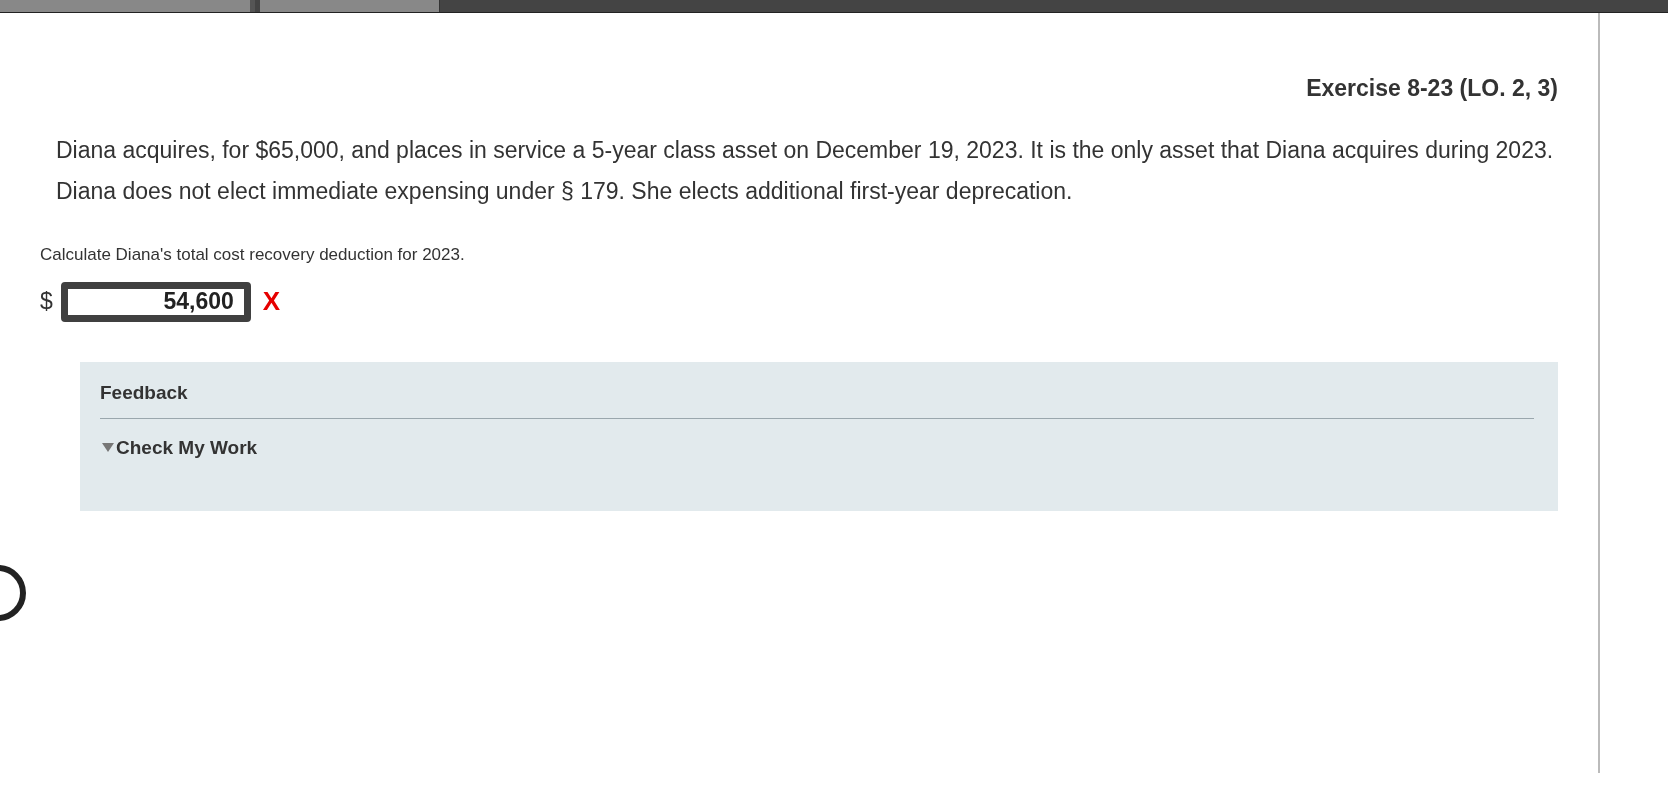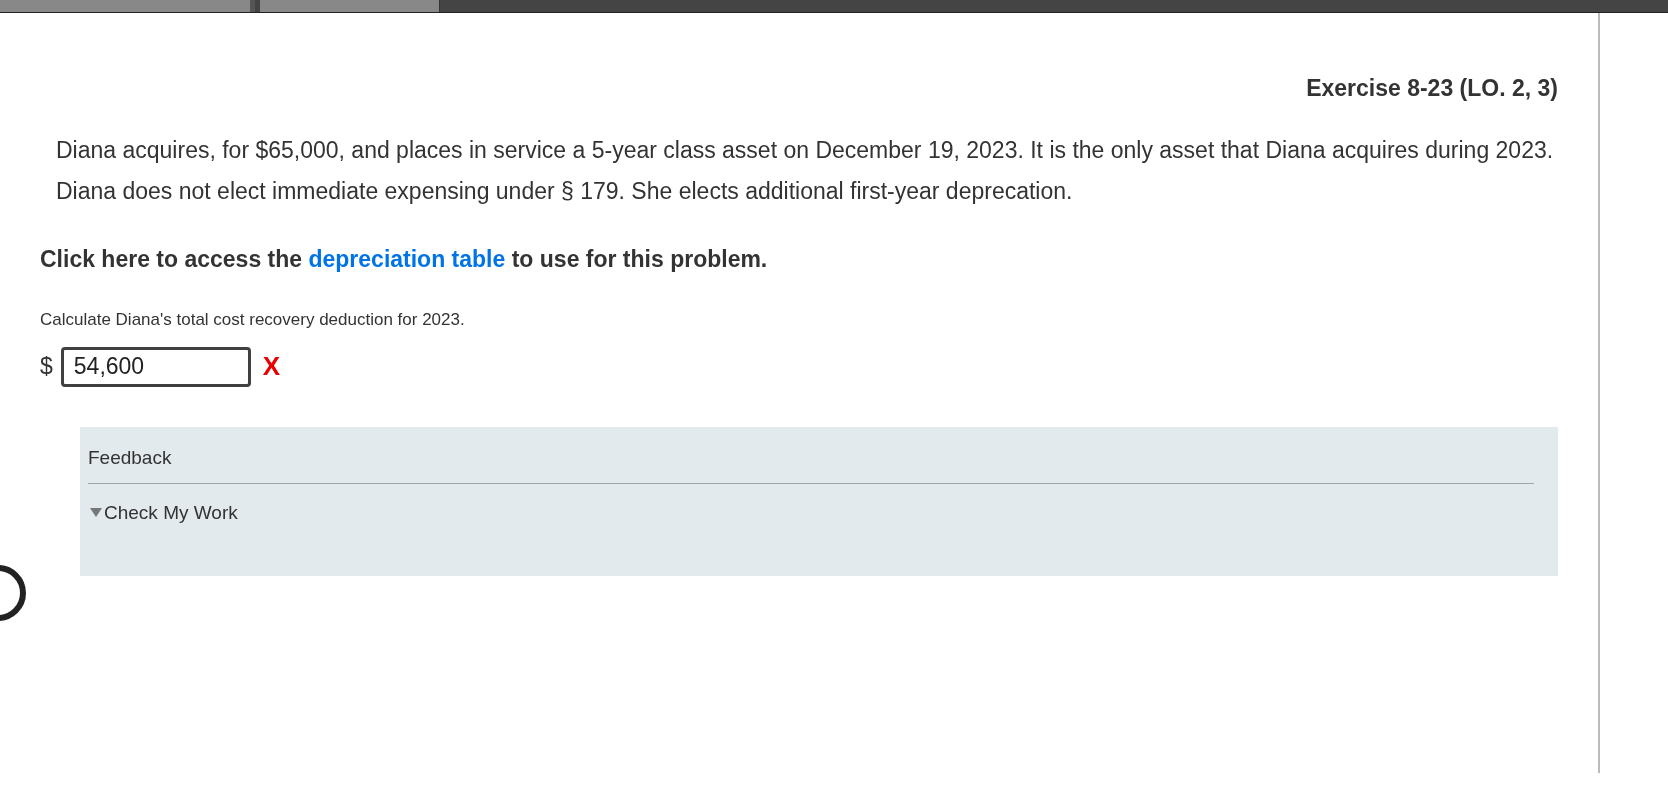--- a/index.html
+++ b/index.html
@@ -77,40 +77,42 @@
     gap: 8px;
     margin-bottom: 40px;
   }
   .dollar {
     font-size: 23px;
     color: #333;
   }
   .answer-input {
     width: 190px;
     height: 40px;
-    border: 3px solid #404040;
+    border: 7px solid #404040;
     border-radius: 4px;
     font-size: 23px;
-    font-weight: normal;
+    font-weight: bold;
+    text-align: right;
     padding: 4px 10px;
     font-family: inherit;
     color: #222;
   }
   .mark-x {
     color: #e60000;
     font-size: 26px;
     font-weight: bold;
     font-family: Arial, sans-serif;
     margin-left: 4px;
   }
   .feedback-box {
     background: #e2eaed;
     border-radius: 0;
     margin-left: 40px;
-    padding: 20px 24px 30px 8px;
+    padding: 20px 24px 30px 20px;
+    font-weight: bold;
   }
   .feedback-label {
     font-family: Arial, sans-serif;
     font-size: 19px;
     color: #333;
     padding-bottom: 14px;
     border-bottom: 1px solid #9aa7ad;
     margin-bottom: 18px;
   }
   .check-row {
@@ -155,23 +157,20 @@
   <div class="top-seg2"></div>
 </div>
 
 <div class="content-wrap">
   <div class="circle-overlay"></div>
 
   <div class="exercise-title">Exercise 8-23 (LO. 2, 3)</div>
 
   <div class="body-text">Diana acquires, for $65,000, and places in service a 5-year class asset on December 19, 2023. It is the only asset that Diana acquires during 2023. Diana does not elect immediate expensing under § 179. She elects additional first-year deprecation.</div>
 
-  <div class="instruction">
-    <span>Click here to access the </span><a href="#" class="tlink">depreciation table</a><span> to use for this problem.</span>
-  </div>
 
   <div class="prompt">Calculate Diana's total cost recovery deduction for 2023.</div>
 
   <div class="answer-row">
     <span class="dollar">$</span>
     <input type="text" class="answer-input" value="54,600" style="">
     <span class="mark-x">X</span>
   </div>
 
   <div class="feedback-box">

